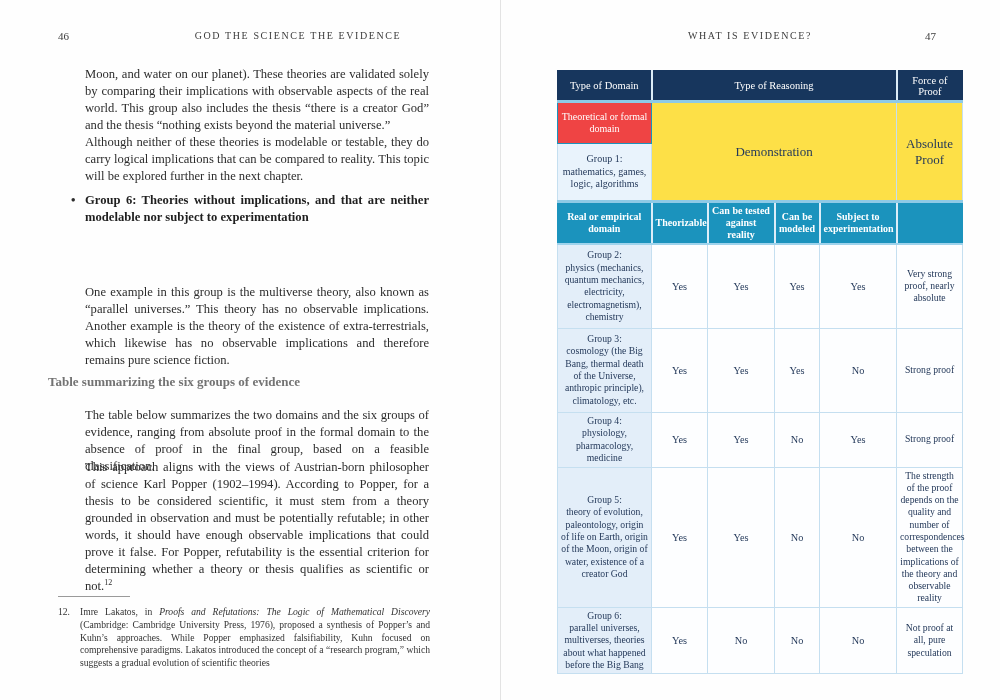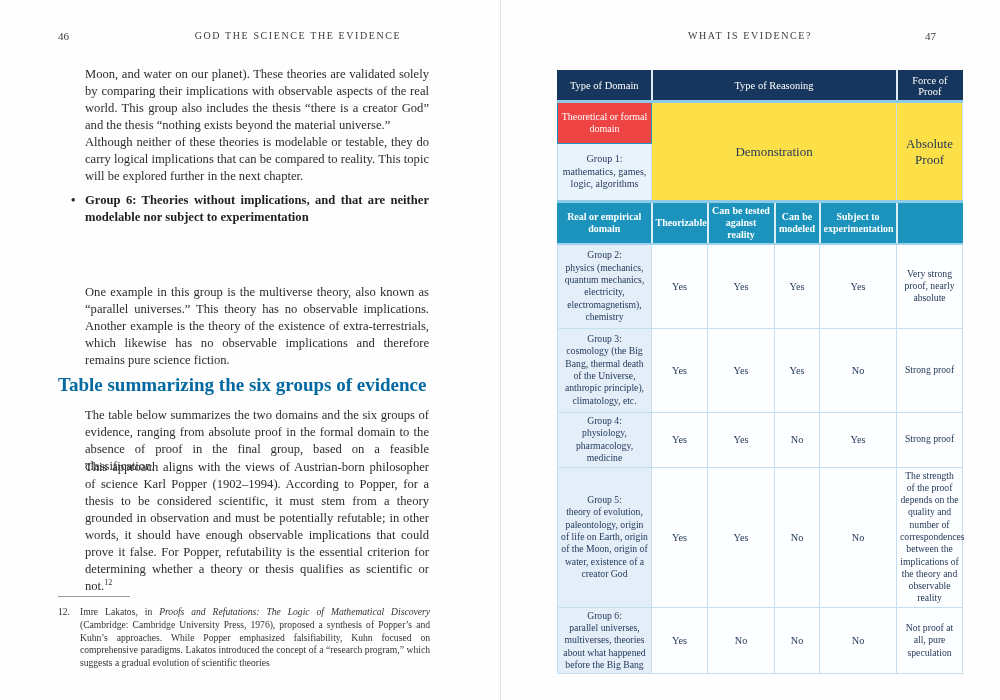--- a/index.html
+++ b/index.html
@@ -24,21 +24,21 @@
   .bullet-block { top: 192px; left: 71px; width: 358px; }
   .p4 { top: 284px; }
   .p5 { top: 407px; }
   .p6 { top: 459px; }
 
   .bullet-row { display: flex; }
   .bullet-marker { width: 14px; flex: 0 0 14px; font-weight: bold; color: #2c2c2c; }
   .bullet-content { flex: 1; text-align: justify; }
   .bullet-bold { font-weight: bold; color: #1f1f1f; }
 
-  .section-heading { position: absolute; left: 58px; top: 374px; width: 380px; font-size: 19px; font-weight: bold; color: #0369a1; }
+  .section-heading { position: absolute; left: 48px; top: 374px; width: 380px; font-size: 13px; font-weight: bold; color: #737373; }
 
   sup { font-size: 8px; vertical-align: super; line-height: 0; }
 
   .fn-rule { position: absolute; left: 58px; top: 596px; width: 72px; height: 1px; background: #9a9a9a; }
   .footnote { position: absolute; left: 58px; top: 606px; width: 372px; font-size: 9.6px; line-height: 12.8px; color: #333; display: flex; text-align: justify; }
   .fn-num { flex: 0 0 22px; }
   .fn-body { flex: 1; }
   .fn-italic { font-style: italic; }
 
   

